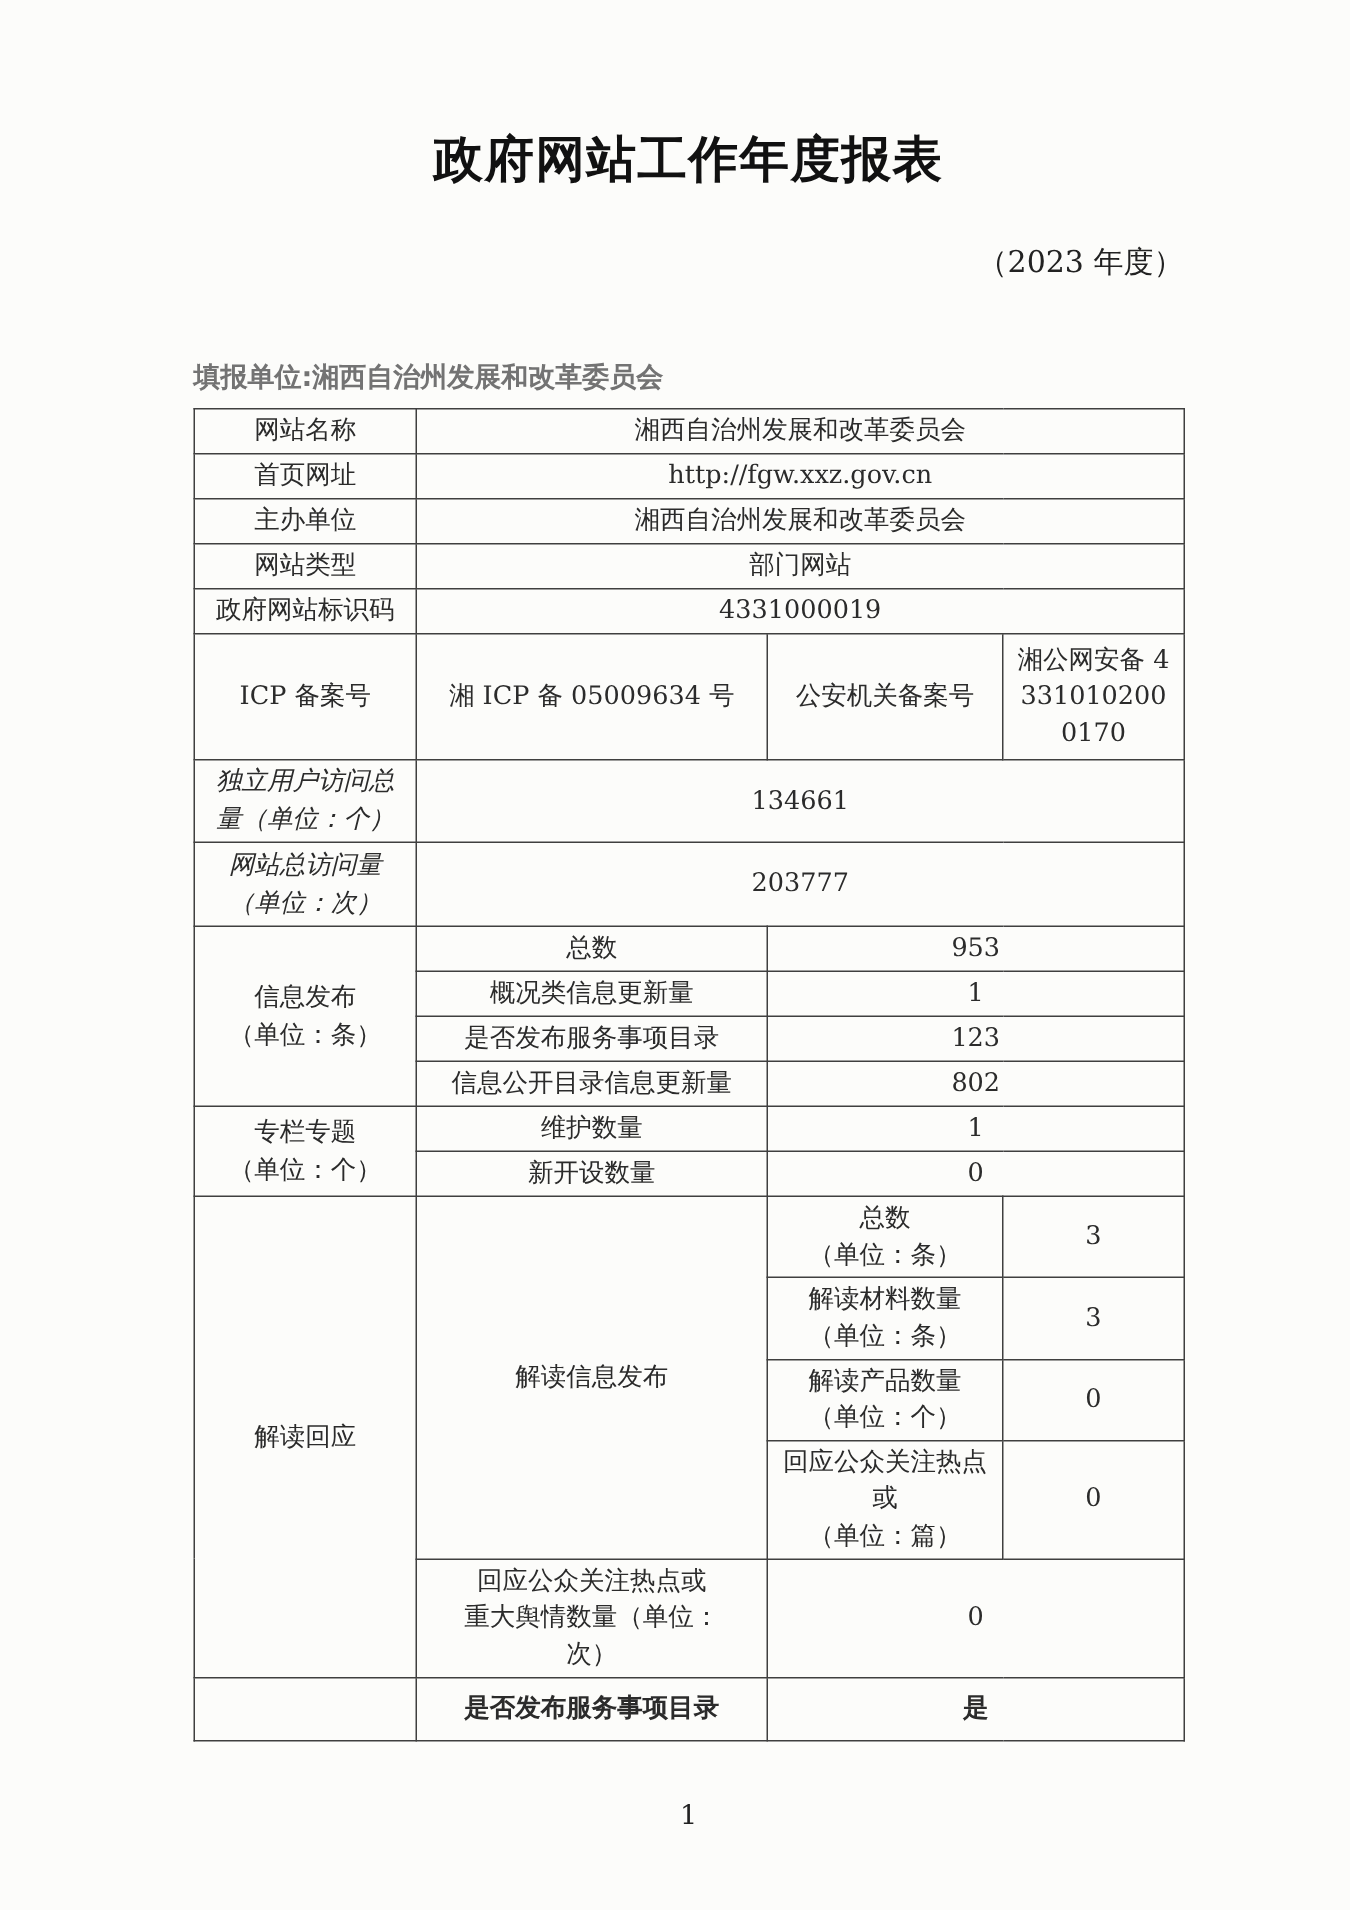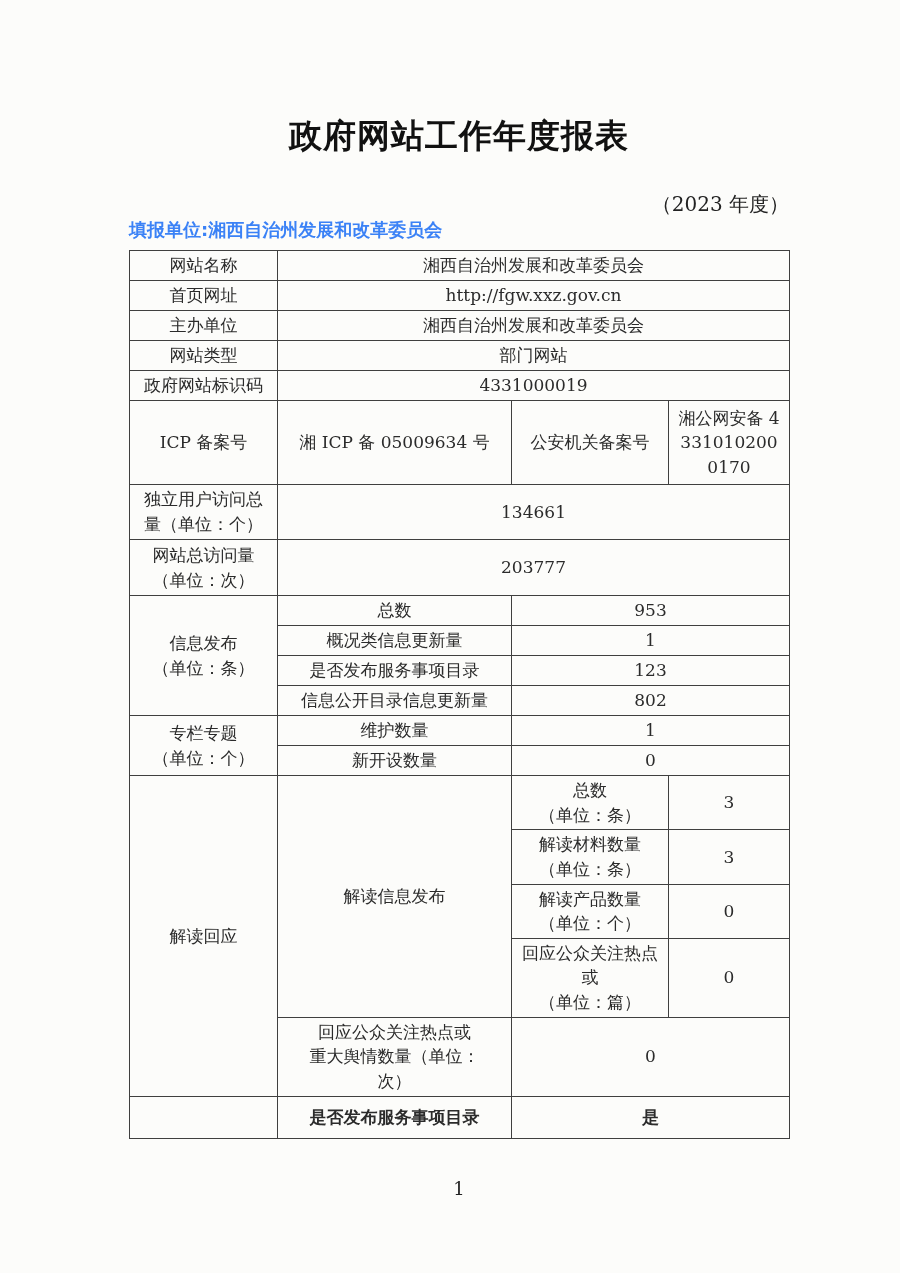--- a/index.html
+++ b/index.html
@@ -12,62 +12,64 @@
     background: #fcfcfa;
     color: #2b2b2b;
     font-family: "DejaVu Serif", serif;
     overflow: hidden;
   }
   .page-content {
     width: 660px;
     margin-left: 129px;
   }
   .report-title {
-    padding-top: 116px;
+    padding-top: 86px;
     font-family: "DejaVu Sans", "Liberation Sans", sans-serif;
     font-weight: bold;
     font-size: 33px;
     line-height: 40px;
     color: #111;
     text-align: center;
     letter-spacing: 1px;
   }
   .report-year {
     margin-top: 34px;
     font-size: 20px;
     line-height: 28px;
     text-align: right;
     color: #222;
   }
   .reporting-unit {
+    margin-top: 52px;
     font-family: "DejaVu Sans", "Liberation Sans", sans-serif;
     font-weight: bold;
     font-size: 18px;
     line-height: 24px;
-    color: #3b82f6;
+    color: #737373;
     text-align: left;
   }
   table.report-table {
     margin-top: 8px;
     border-collapse: collapse;
     table-layout: fixed;
     width: 660px;
   }
   table.report-table td {
     border: 1px solid #3f3f3f;
     text-align: center;
     vertical-align: middle;
     font-size: 17px;
     line-height: 1.45;
     padding: 2px 6px;
     white-space: pre-line;
     overflow: hidden;
   }
   td.tight {
     padding: 2px 12px;
+    font-style: italic;
   }
   td.breakall {
     word-break: break-all;
     padding: 2px 11px;
   }
   tr.h30 { height: 30px; }
   tr.h84 { height: 84px; }
   tr.h55 { height: 55px; }
   tr.h56 { height: 56px; }
   tr.h52 { height: 52px; }

